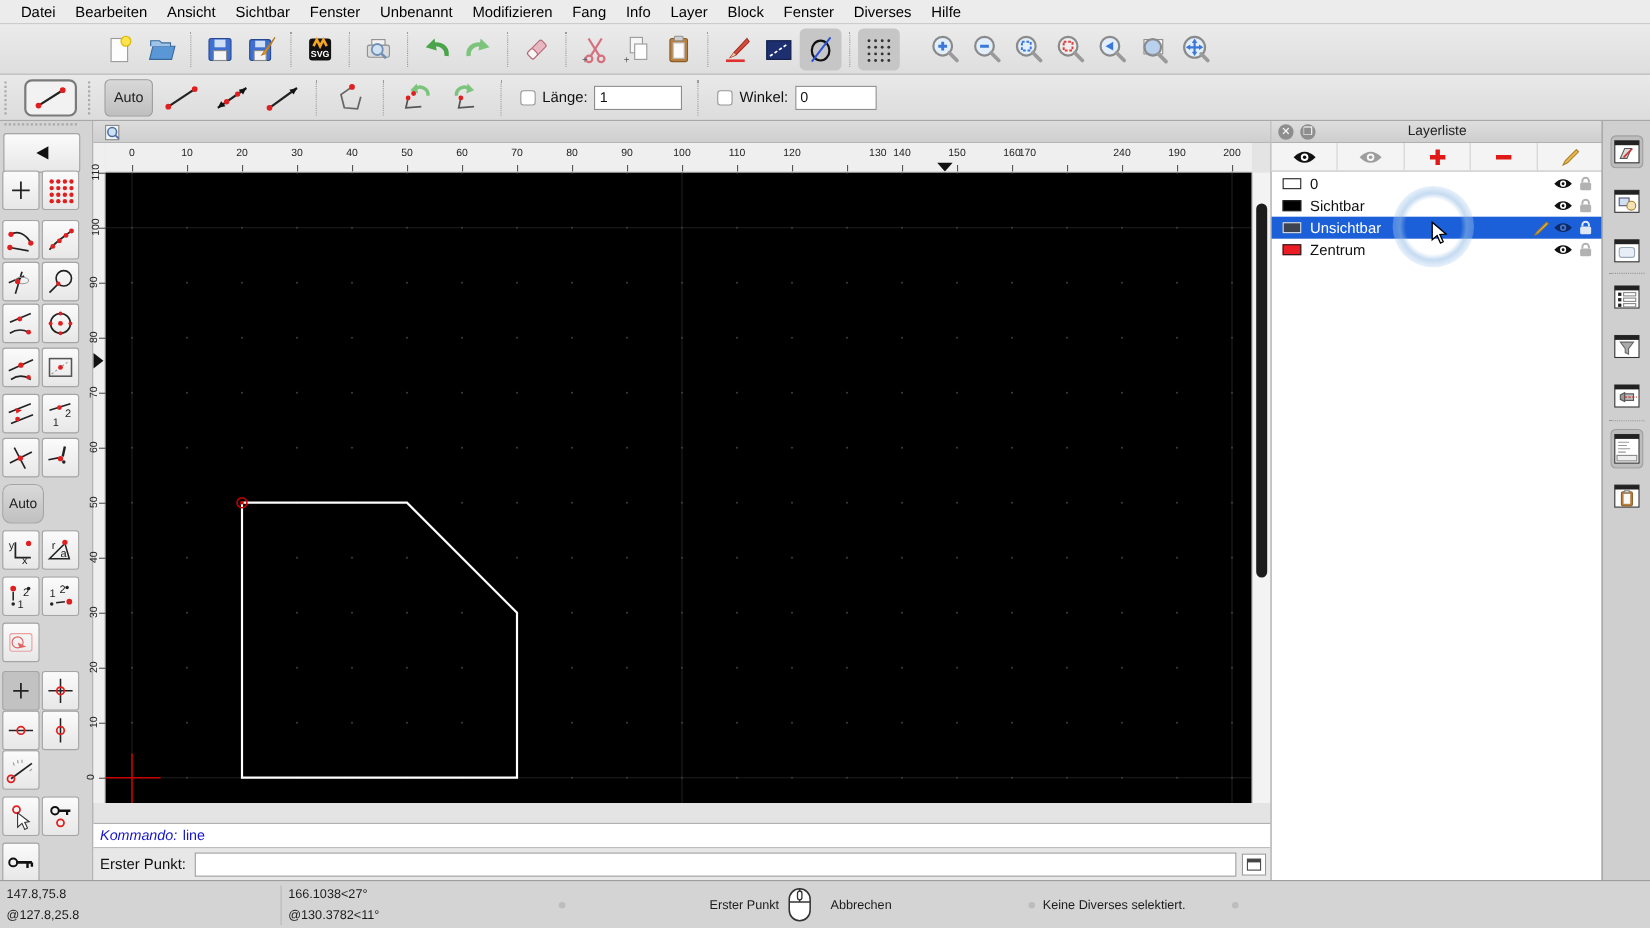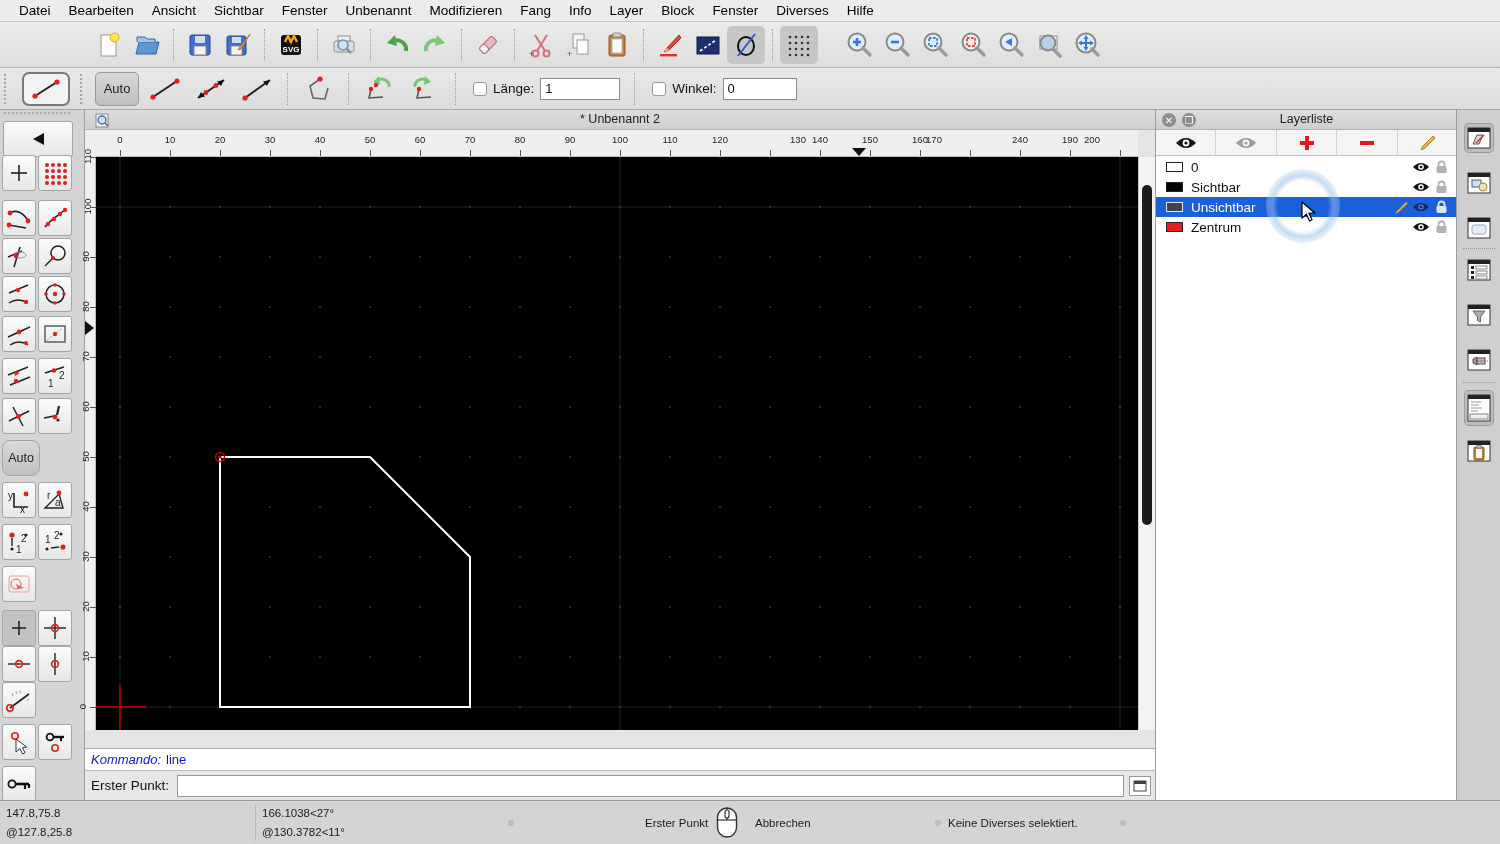--- a/index.html
+++ b/index.html
@@ -631,21 +631,20 @@
       </div>
   </div>
 
   <div class="abs" id="center">
     <div class="abs" id="doc-titlebar">
       <svg class="abs" style="left:10px;top:3px" width="15" height="15">
           <rect x="1" y="1" width="12" height="13" fill="#f5f5f5" stroke="#888"></rect>
           <circle cx="7" cy="7" r="4" fill="#cfe2f3" stroke="#4a6fa5" stroke-width="1.4"></circle>
           <line x1="10" y1="10" x2="13" y2="13" stroke="#4a6fa5" stroke-width="1.6"></line>
         </svg>
-      <div id="doc-title">* Unbenannt 2</div>
     </div>
     <div class="abs" id="ruler-corner"></div>
     <div class="abs" id="hruler">
         <div class="hlab" style="left:24px">0</div>
         <div class="htick" style="left:24px"></div>
         <div class="hlab" style="left:74px">10</div>
         <div class="htick" style="left:74px"></div>
         <div class="hlab" style="left:124px">20</div>
         <div class="htick" style="left:124px"></div>
         <div class="hlab" style="left:174px">30</div>
@@ -675,21 +674,21 @@
         <div class="hlab" style="left:774px">150</div>
         <div class="htick" style="left:774px"></div>
         <div class="hlab" style="left:824px">160</div>
         <div class="htick" style="left:824px"></div>
         <div class="hlab" style="left:838px">170</div>
         <div class="htick" style="left:874px"></div>
         <div class="hlab" style="left:924px">240</div>
         <div class="htick" style="left:924px"></div>
         <div class="hlab" style="left:974px">190</div>
         <div class="htick" style="left:974px"></div>
-        <div class="hlab" style="left:996px">200</div>
+        <div class="hlab" style="left:1024px">200</div>
         <div class="htick" style="left:1024px"></div>
         <div id="hmarker" style="left:763px"></div>
       </div>
     <div class="abs" id="vruler">
         <div class="vlab" style="top:544px">0</div>
         <div class="vtick" style="top:550px"></div>
         <div class="vlab" style="top:494px">10</div>
         <div class="vtick" style="top:500px"></div>
         <div class="vlab" style="top:444px">20</div>
         <div class="vtick" style="top:450px"></div>

